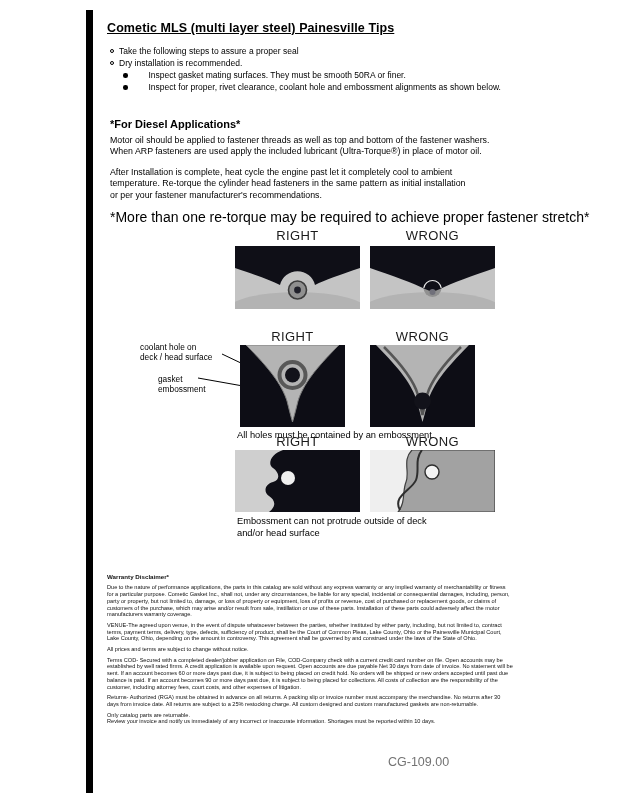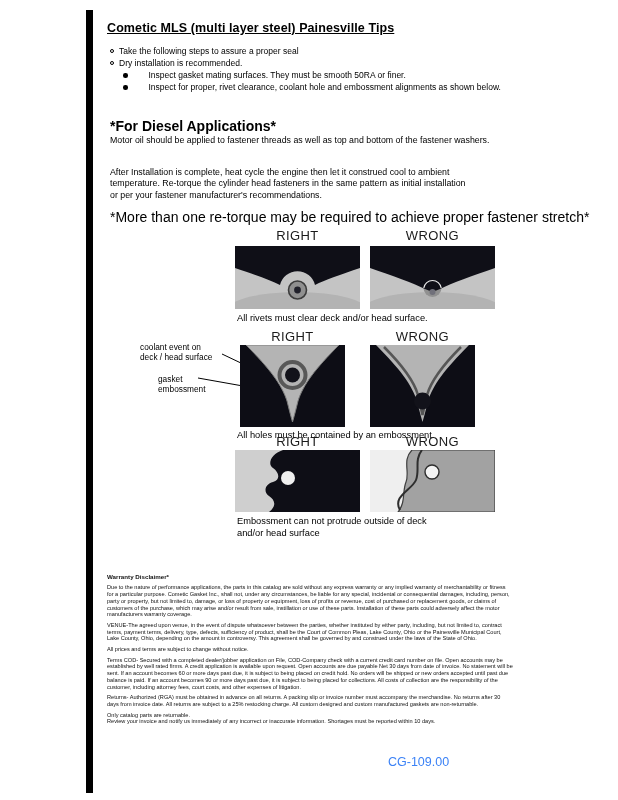--- a/index.html
+++ b/index.html
@@ -20,37 +20,37 @@
     font-size:12.5px; font-weight:bold; text-decoration:underline;
     letter-spacing:0.1px;
   }
 
   .tips { position:absolute; left:110px; top:46px; width:412px; font-size:8.5px; }
   .bullet-row { display:flex; align-items:flex-start; margin-bottom:1.5px; line-height:1.25; }
   .bullet-row.sub { margin-left:13px;gap:16px; }
   .b1 { flex:none; width:4px; height:4px; border:1px solid #000; border-radius:50%; margin:3px 5px 0 0; }
   .b2 { flex:none; width:4.5px; height:4.5px; background:#000; border-radius:50%; margin:2.8px 5px 0 0; }
 
-  .diesel-heading { position:absolute; left:110px; top:118px; font-size:14px; font-weight:bold; }
+  .diesel-heading { position:absolute; left:110px; top:118px; font-size:11px; font-weight:bold; }
   .para { position:absolute; left:110px; width:410px; font-size:8.8px; line-height:1.3; }
   .para1 { top:135px; }
   .para2 { top:167px; }
   .note { position:absolute; left:110px; top:209px; font-size:14px; }
 
   .dlabel { position:absolute; font-size:13px; text-align:center; color:#1a1a1a; letter-spacing:0.4px; }
   .dimg { position:absolute; display:block; }
   .dcaption { position:absolute; font-size:9.3px; line-height:1.25; }
   .annot { position:absolute; font-size:8.3px; line-height:1.15; }
 
   .disclaimer { position:absolute; left:107px; top:573px; width:406px; font-size:5.6px; line-height:1.2; color:#111; }
   .disclaimer .dh { font-size:6.2px; font-weight:bold; margin-bottom:4px; }
   .disclaimer p { margin-bottom:4px; }
   .disclaimer p.tight { margin-bottom:0; }
 
-  .footer-code { position:absolute; left:388px; top:755px; font-size:12.5px; color:#3b82f6; }
+  .footer-code { position:absolute; left:388px; top:755px; font-size:12.5px; color:#737373; }
 </style>
 </head>
 <body>
 
 <div class="page">
 
   <div class="left-bar"></div>
 
   <h1 class="title">Cometic MLS (multi layer steel) Painesville Tips</h1>
 
@@ -70,24 +70,25 @@
     <div class="bullet-row sub">
       <span class="b2"></span>
       <span>Inspect for proper, rivet clearance, coolant hole and embossment alignments as shown below.</span>
     </div>
   </div>
 
   <div class="diesel-heading">*For Diesel Applications*</div>
 
   <div class="para para1">
     <div>Motor oil should be applied to fastener threads as well as top and bottom of the fastener washers.</div>
+    <div>When ARP fasteners are used apply the included lubricant (Ultra-Torque®) in place of motor oil.</div>
   </div>
 
   <div class="para para2">
-    <div>After Installation is complete, heat cycle the engine then let it construed cool to ambient</div>
+    <div>After Installation is complete, heat cycle the engine past let it completely cool to ambient</div>
     <div>temperature. Re-torque the cylinder head fasteners in the same pattern as initial installation</div>
     <div>or per your fastener manufacturer's recommendations.</div>
   </div>
 
   <div class="note">*More than one re-torque may be required to achieve proper fastener stretch*</div>
 
   <div class="dlabel" style="left:235px; top:228px; width:125px;">RIGHT</div>
   <div class="dlabel" style="left:370px; top:228px; width:125px;">WRONG</div>
 
   <svg class="dimg" style="left:235px; top:246px;" width="125" height="63" viewBox="0 0 125 63">
@@ -101,27 +102,26 @@
   <svg class="dimg" style="left:370px; top:246px;" width="125" height="63" viewBox="0 0 125 63">
     <rect width="125" height="63" fill="#c4c4c4"></rect>
     <ellipse cx="62" cy="66" rx="72" ry="20" fill="#b3b3b3"></ellipse>
     <circle cx="62.5" cy="42" r="9" fill="#909090"></circle>
     <circle cx="62.5" cy="42" r="3.4" fill="#20202a"></circle>
     <path d="M0,0 H125 V22 C102,30 82,37 70,43 Q62.5,47 55,43 C43,37 23,30 0,22 Z" fill="#0f0f17"></path>
     <path d="M53.8,42 A8.8,8.8 0 0 1 71.2,42" fill="none" stroke="#e9e9e9" stroke-width="1.2"></path>
     <circle cx="62.5" cy="46" r="3" fill="#70707a"></circle>
   </svg>
 
-  <div class="dcaption" style="left:237px; top:313px; width:270px;">All rivets must clear deck and/or head surface.</div>
 
   <div class="dlabel" style="left:240px; top:329px; width:105px;">RIGHT</div>
   <div class="dlabel" style="left:370px; top:329px; width:105px;">WRONG</div>
 
   <div class="annot" style="left:140px; top:343px; width:90px;">
-    <div>coolant event on</div>
+    <div>coolant hole on</div>
     <div>deck / head surface</div>
   </div>
   <div class="annot" style="left:119px; top:375px; width:90px;padding-left:39px;">gasket embossment</div>
 
   <svg class="dimg" style="left:196px; top:348px;" width="48" height="42" viewBox="0 0 48 42">
     <line x1="26" y1="6" x2="47" y2="16" stroke="#000" stroke-width="1"></line>
     <line x1="2" y1="30" x2="47" y2="38" stroke="#000" stroke-width="1"></line>
   </svg>
 
   <svg class="dimg" style="left:240px; top:345px;" width="105" height="82" viewBox="0 0 105 82">

